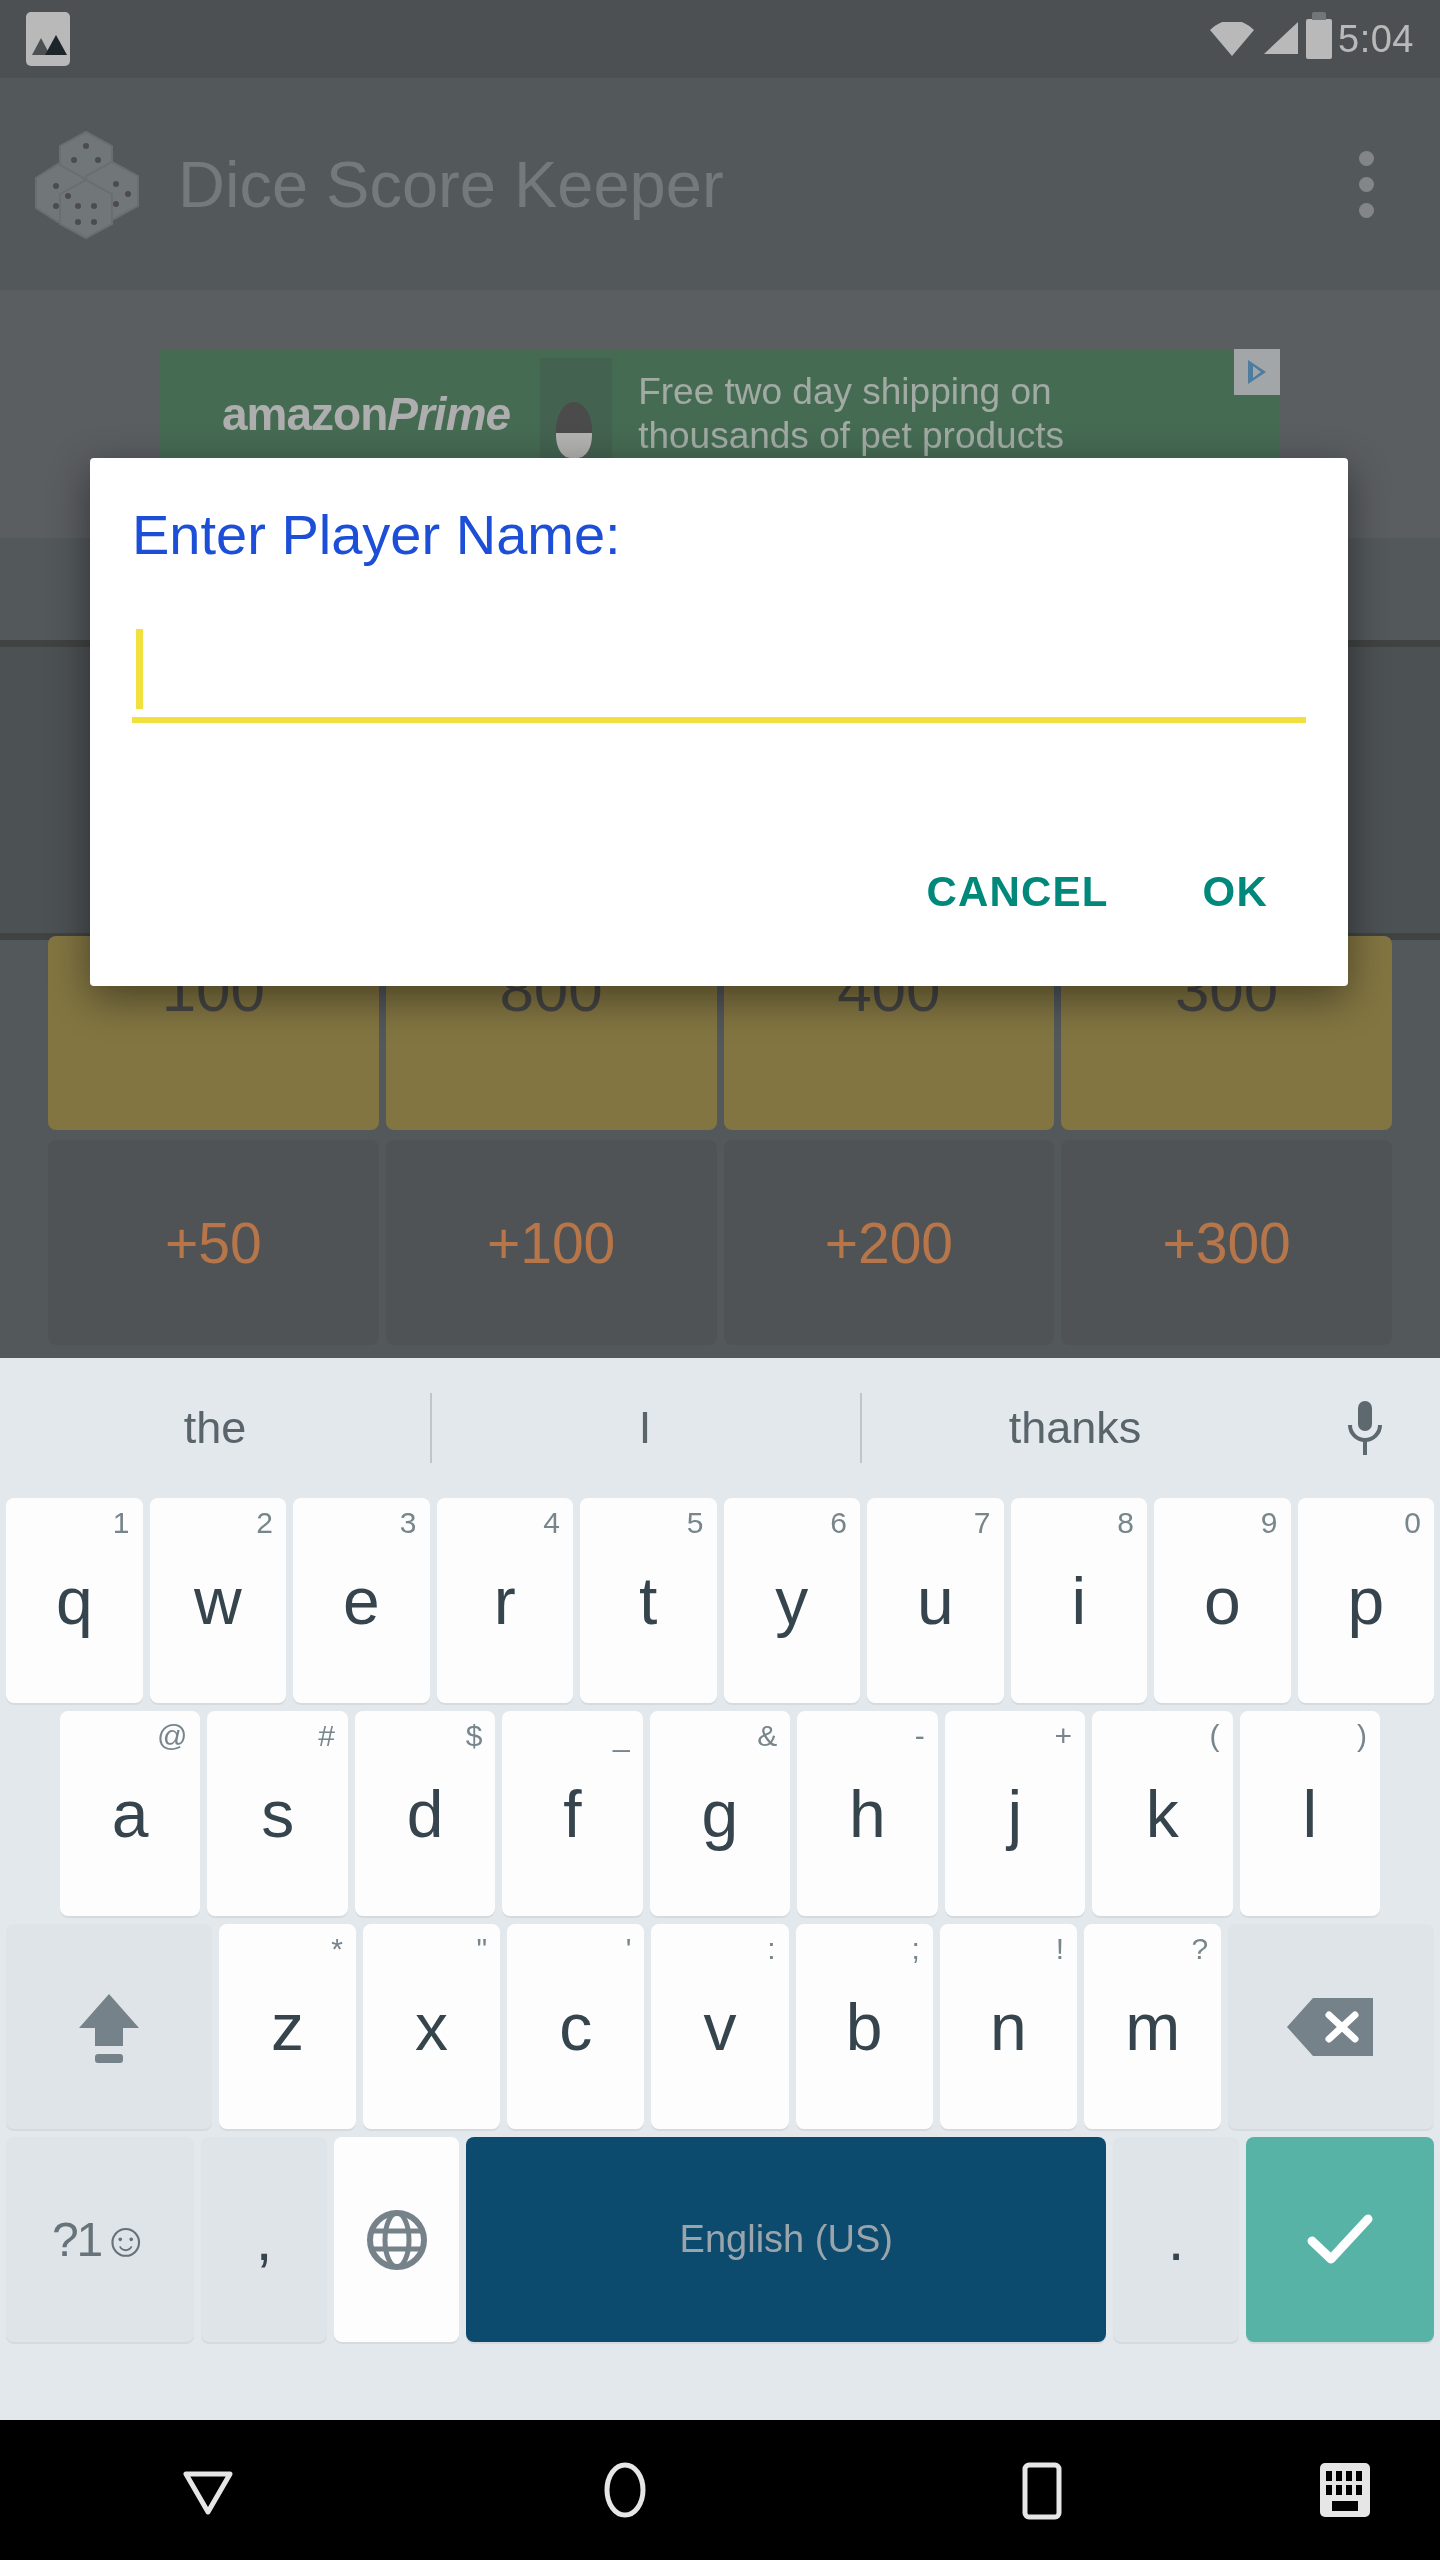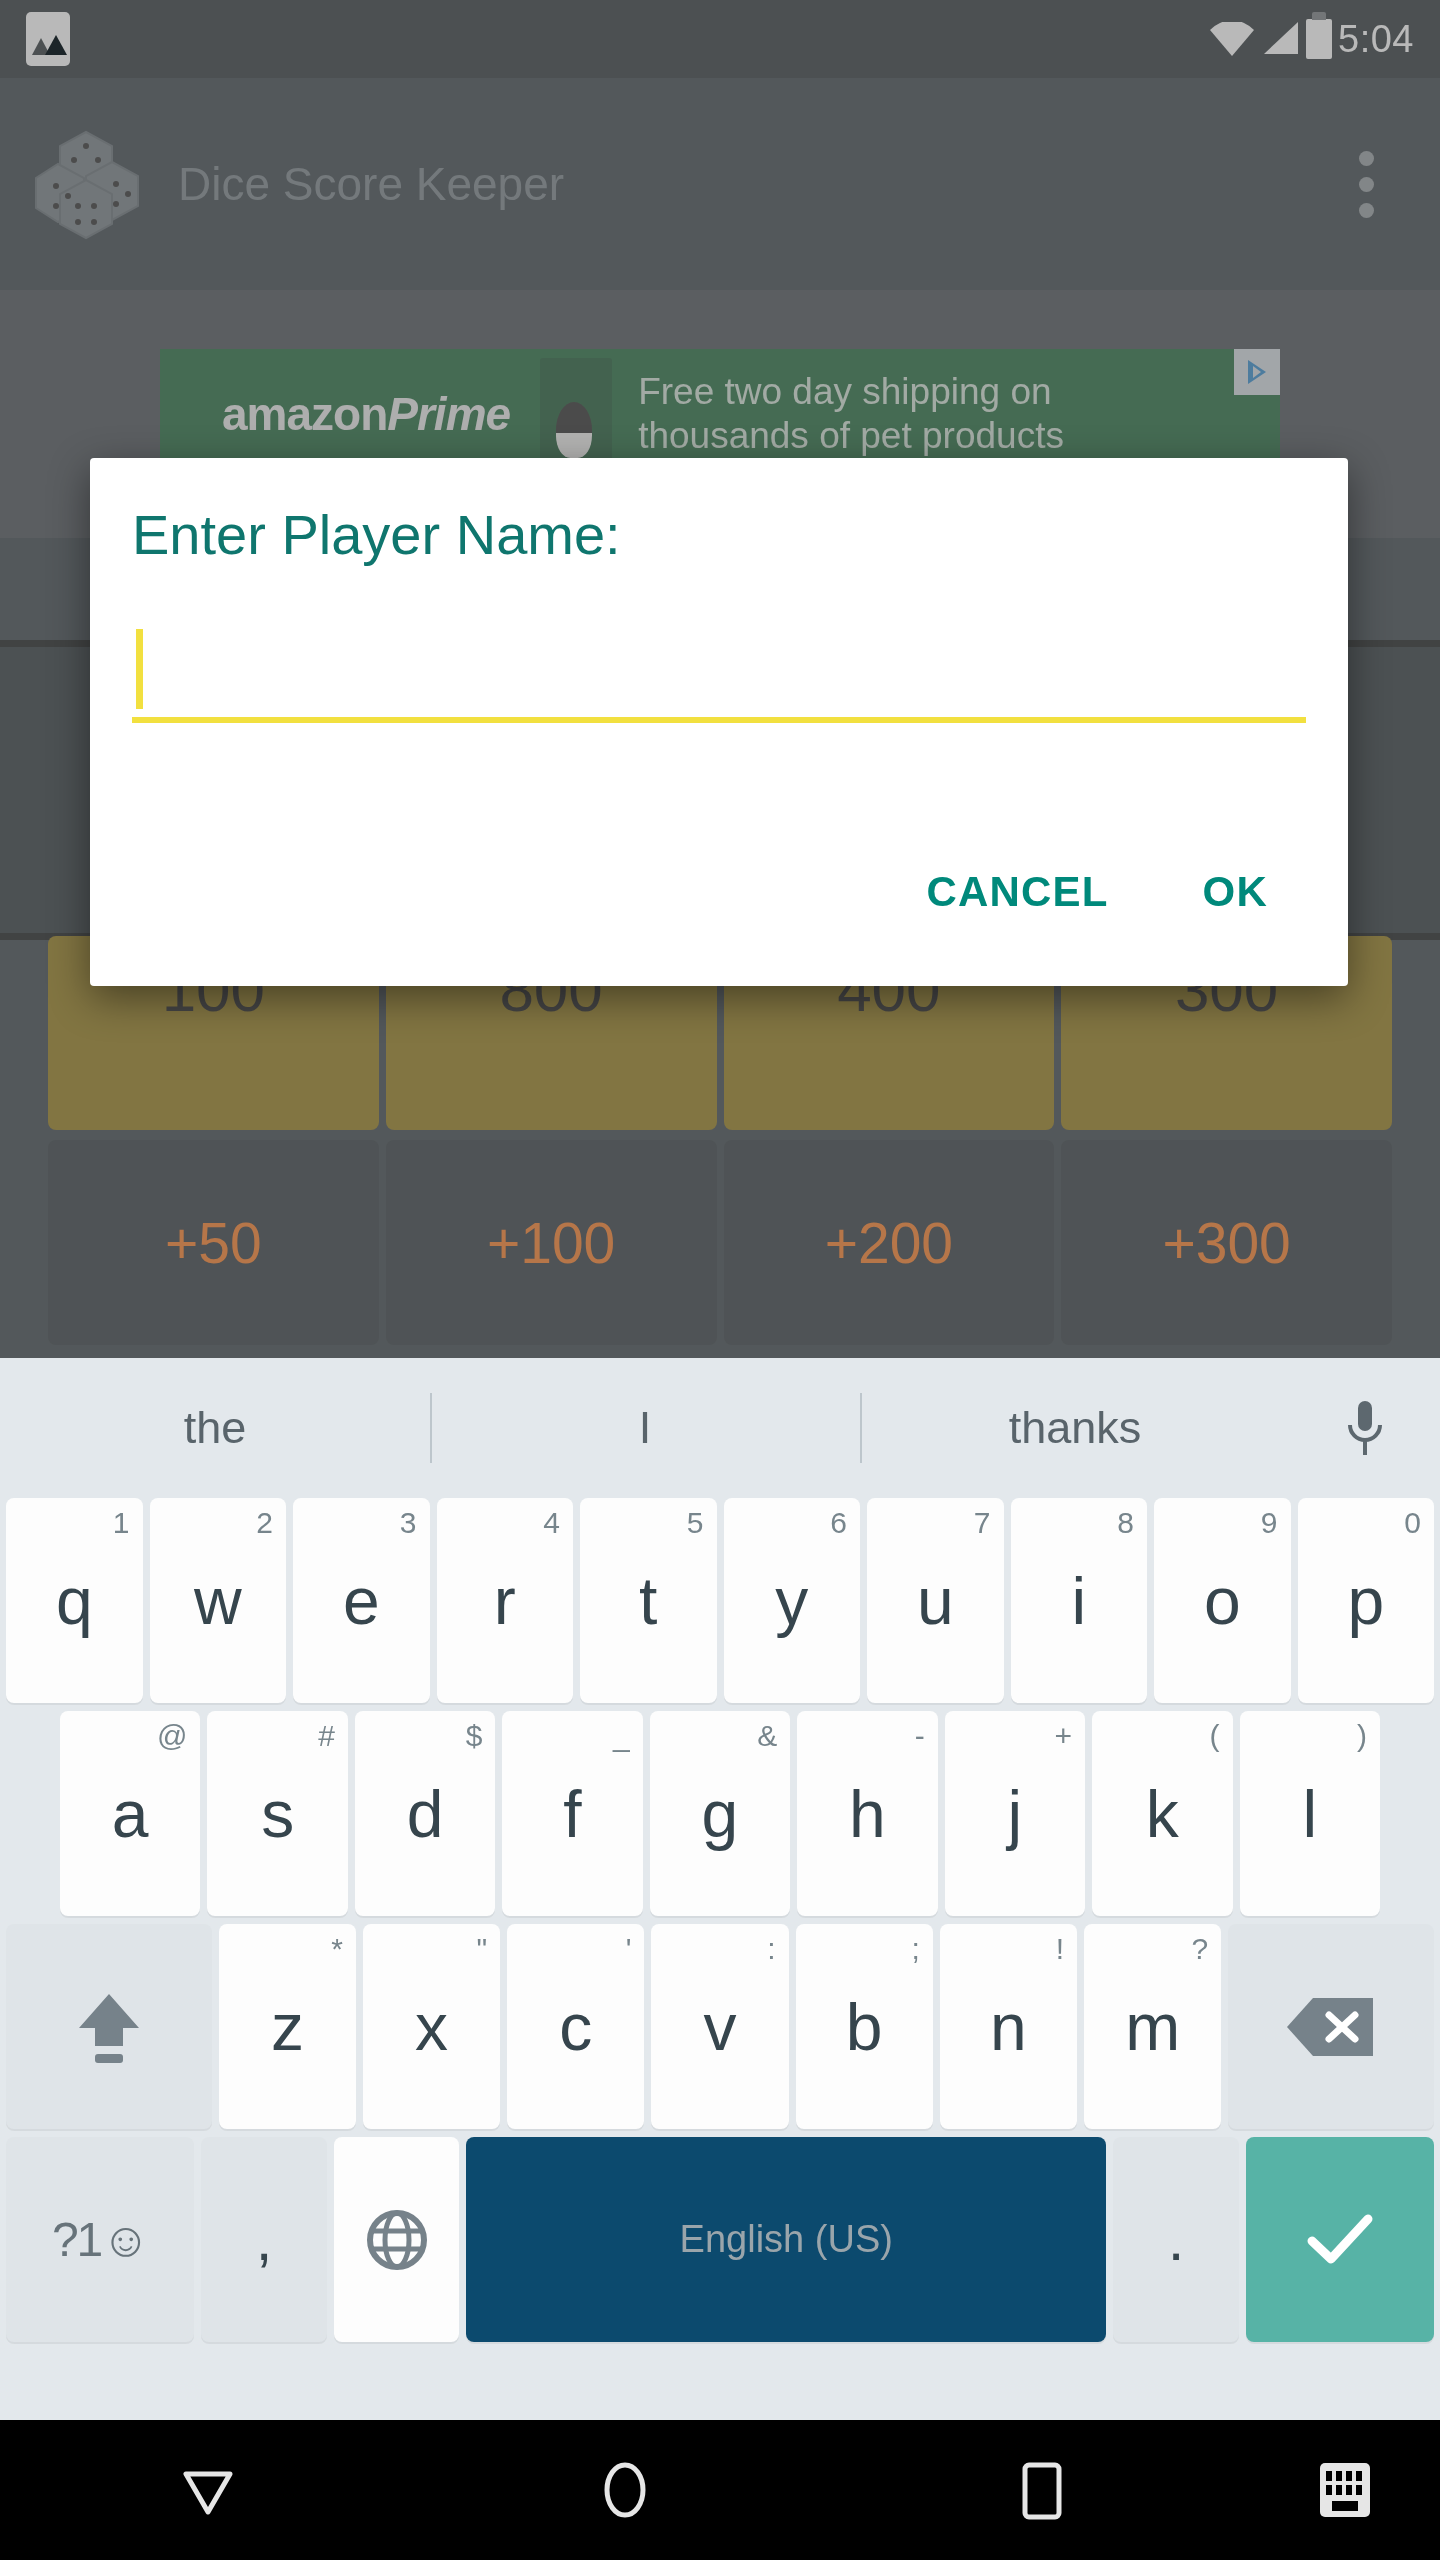--- a/index.html
+++ b/index.html
@@ -58,21 +58,21 @@
   #clock { color:#fff; font-size:38px; letter-spacing:0.5px; }
 
   
   #app-bar {
     position:absolute; left:0; top:78px; width:1440px; height:212px;
     background:#2b353b;
     display:flex; align-items:center; padding:0 34px;
   }
   #dice-logo { width:120px; height:120px; position:relative; flex:none; }
   #app-title {
-    color:#6f7a80; font-size:46px; margin-left:24px; font-weight:400;
+    color:#6f7a80; font-size:65px; margin-left:24px; font-weight:400;
   }
   #overflow-menu {
     margin-left:auto; width:80px; height:110px;
     display:flex; flex-direction:column; align-items:center;
     justify-content:center; gap:11px;
   }
   #overflow-menu i {
     display:block; width:15px; height:15px; border-radius:50%;
     background:#8d9499;
   }
@@ -141,21 +141,21 @@
   }
 
   
   #dialog {
     position:absolute; left:90px; top:458px; width:1258px; height:528px;
     background:#fff; border-radius:4px;
     box-shadow:0 12px 40px rgba(0,0,0,.45);
     padding:44px 42px 0 42px;
     display:flex; flex-direction:column;
   }
-  #dialog-title { font-size:56px; color:#0f766e; font-weight:400; }
+  #dialog-title { font-size:56px; color:#1d4ed8; font-weight:400; }
   #dialog-input-wrap {
     margin-top:48px; height:108px; position:relative;
     border-bottom:6px solid #f2e03f;
   }
   #dialog-caret {
     position:absolute; left:4px; top:14px; width:7px; height:80px;
     background:#f2e03f;
   }
   #dialog-input-value {
     position:absolute; left:22px; top:22px; font-size:52px; color:#222;

